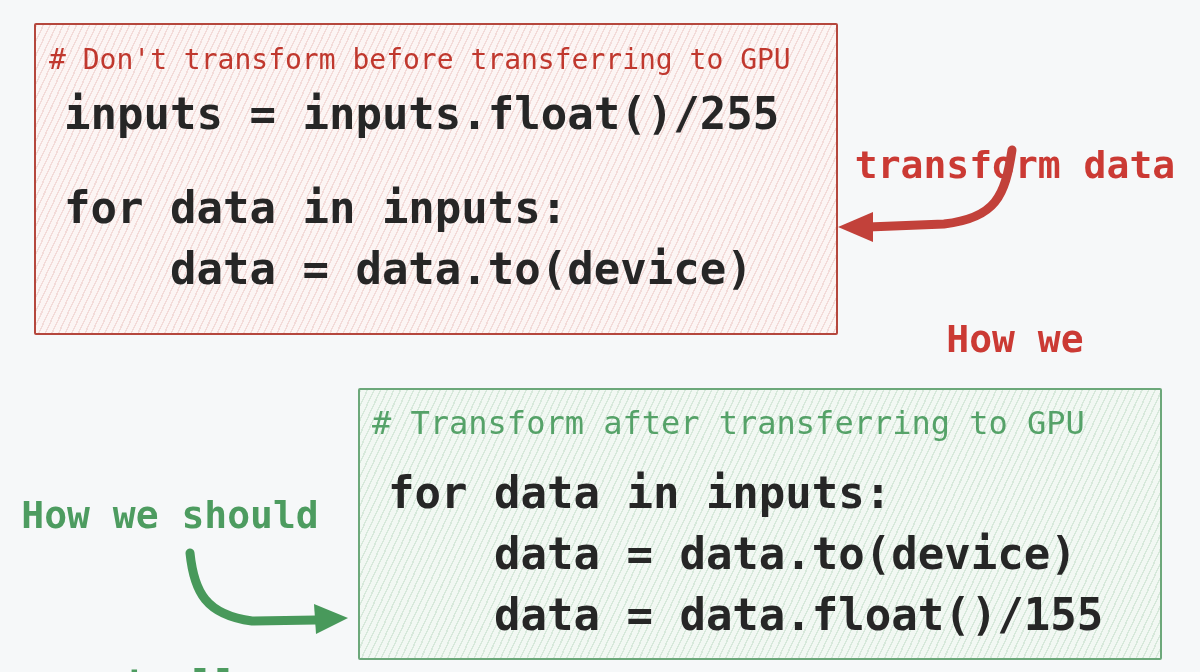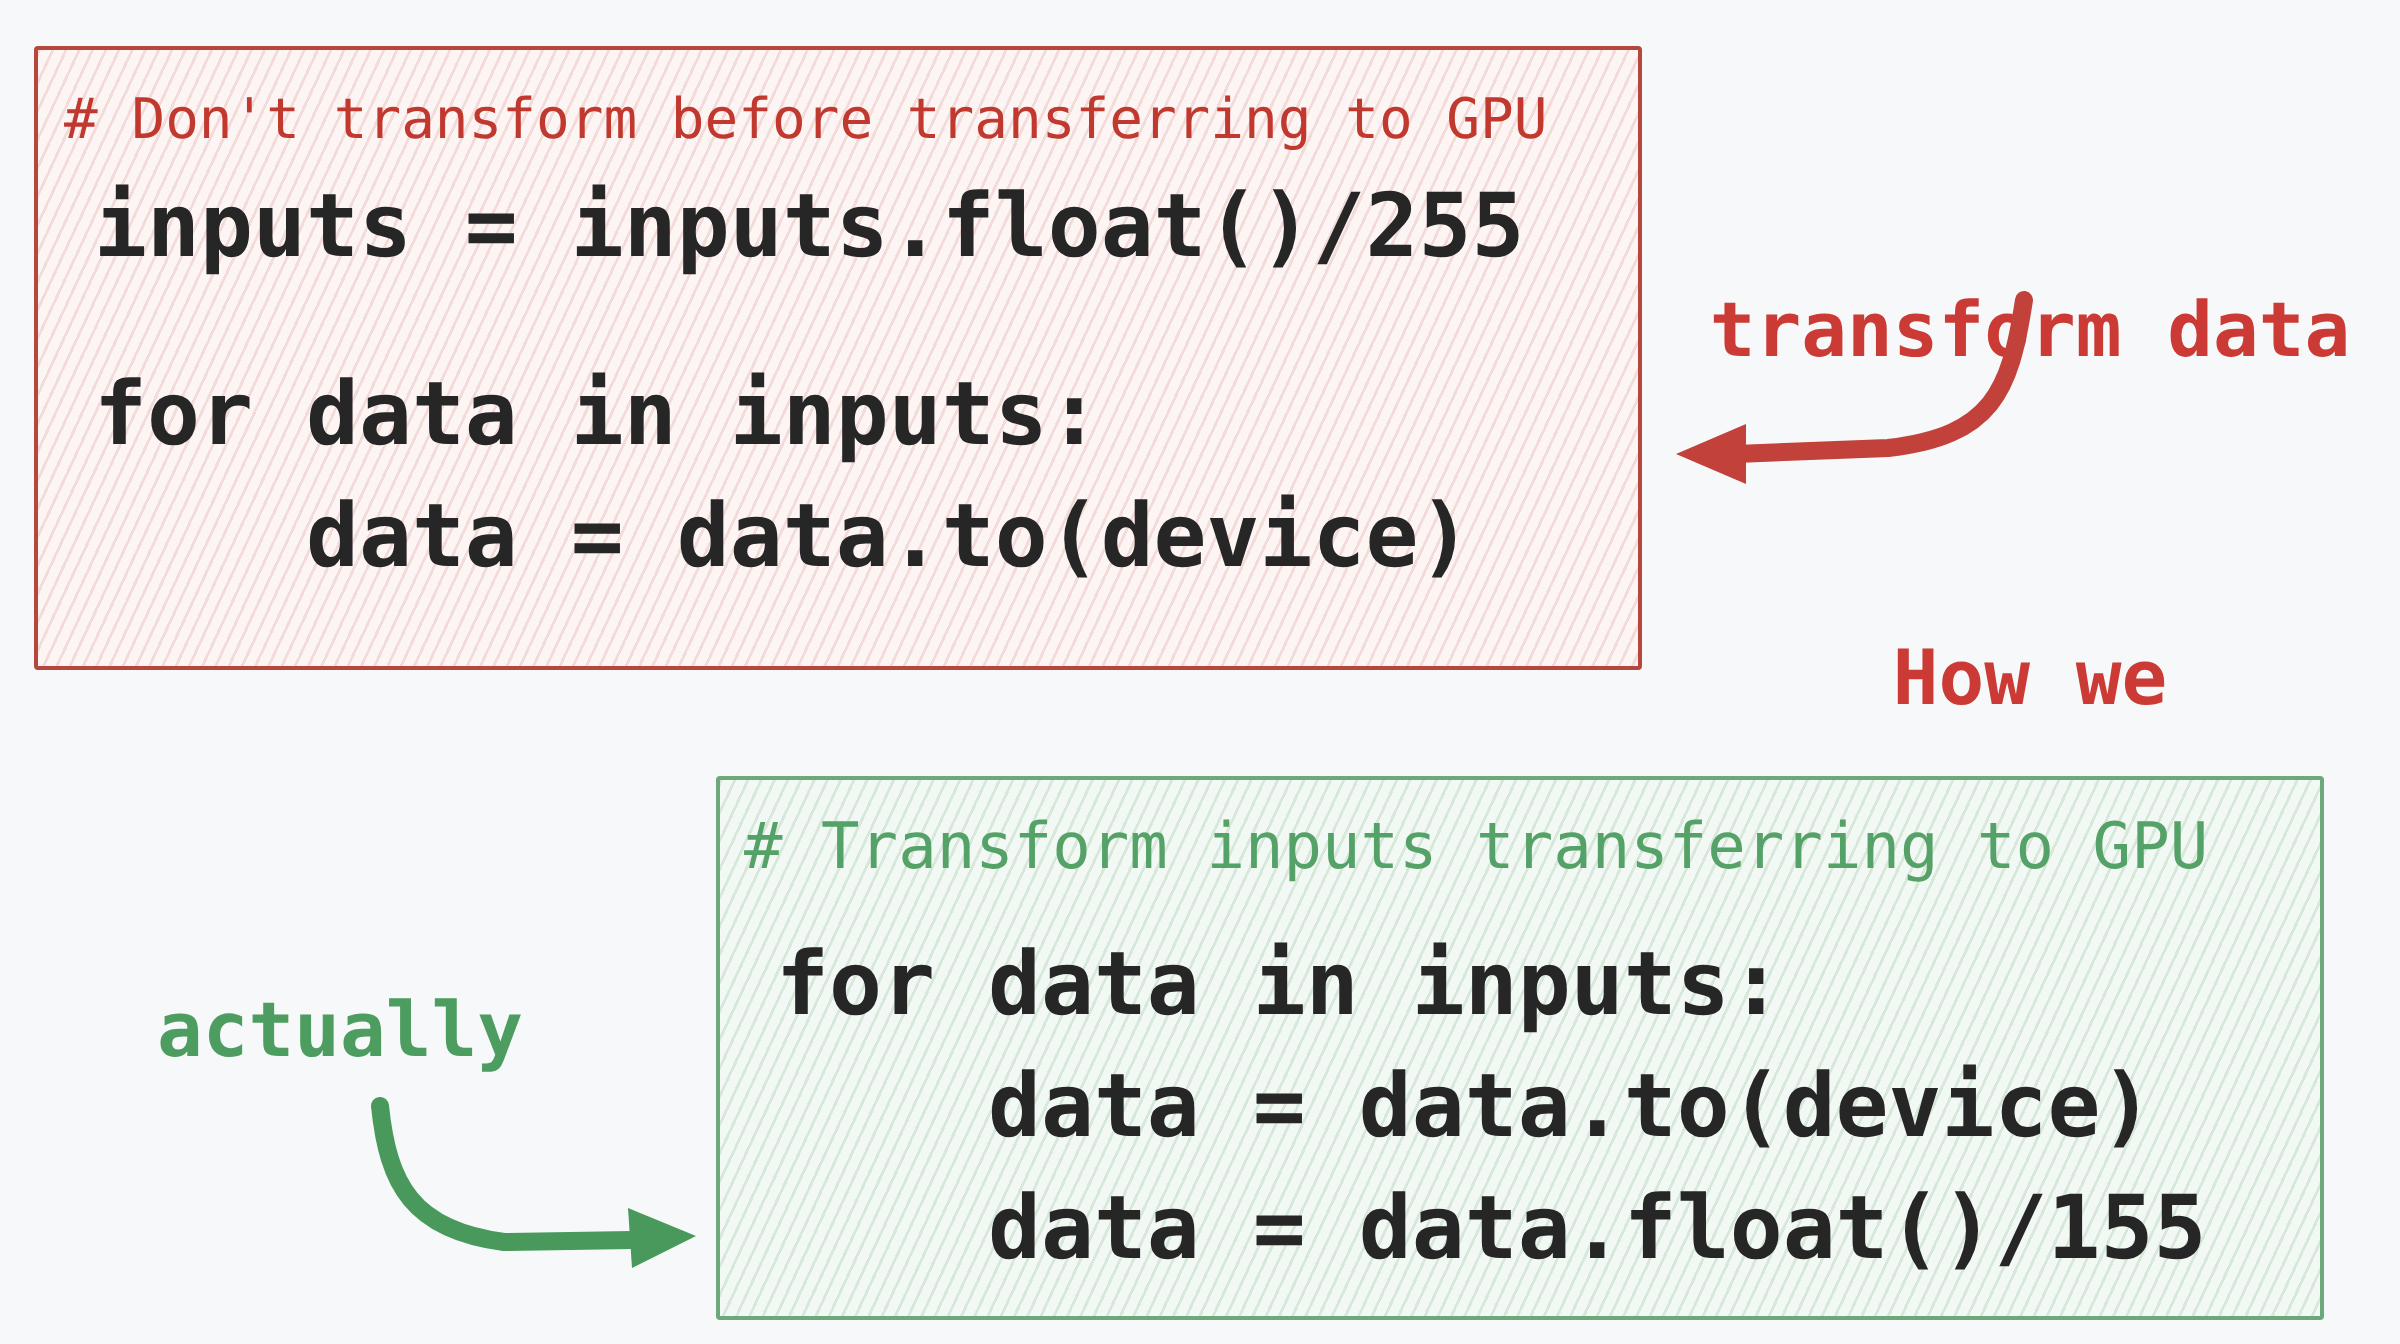--- a/index.html
+++ b/index.html
@@ -16,21 +16,21 @@
     overflow: hidden;
   }
 
   
   .box {
     position: absolute;
     box-sizing: border-box;
     border-radius: 2px;
   }
   .red-box {
-    left: 17px; top: 23px;
+    left: 34px; top: 23px;
     width: 804px; height: 312px;
     border: 2px solid #b5473d;
     background:
       repeating-linear-gradient(115deg,
         rgba(193,84,74,0.16) 0px, rgba(193,84,74,0.16) 1.4px,
         transparent 1.4px, transparent 6px),
       #fcf5f4;
   }
   .green-box {
     left: 358px; top: 388px;
@@ -114,34 +114,35 @@
     <div class="comment"># Don't transform before transferring to GPU</div>
     <div class="code">
       <div class="code-line">inputs = inputs.float()/255</div>
       <div class="code-line blank"></div>
       <div class="code-line">for data in inputs:</div>
       <div class="code-line">    data = data.to(device)</div>
     </div>
   </div>
 
   <div class="box green-box">
-    <div class="comment"># Transform inputs transferring to GPU</div>
+    <div class="comment"># Transform after transferring to GPU</div>
     <div class="code">
       <div class="code-line">for data in inputs:</div>
       <div class="code-line">    data = data.to(device)</div>
       <div class="code-line">    data = data.float()/155</div>
     </div>
   </div>
 
   <div class="annotation red-annotation">
     <div>transform data</div>
     <div>How we</div>
   </div>
 
   <div class="annotation green-annotation">
+    <div>How we should</div>
     <div>actually</div>
     
   </div>
 
   <svg class="overlay" viewBox="0 0 1200 672">
     <g>
       <path d="M1012 150 C1005 196 996 218 944 224 L868 227" fill="none" stroke-width="9" stroke-linecap="round" stroke="#c2413a"></path>
       <polygon points="838,227 873,212 873,242" fill="#c2413a"></polygon>
     </g>
     <g>

